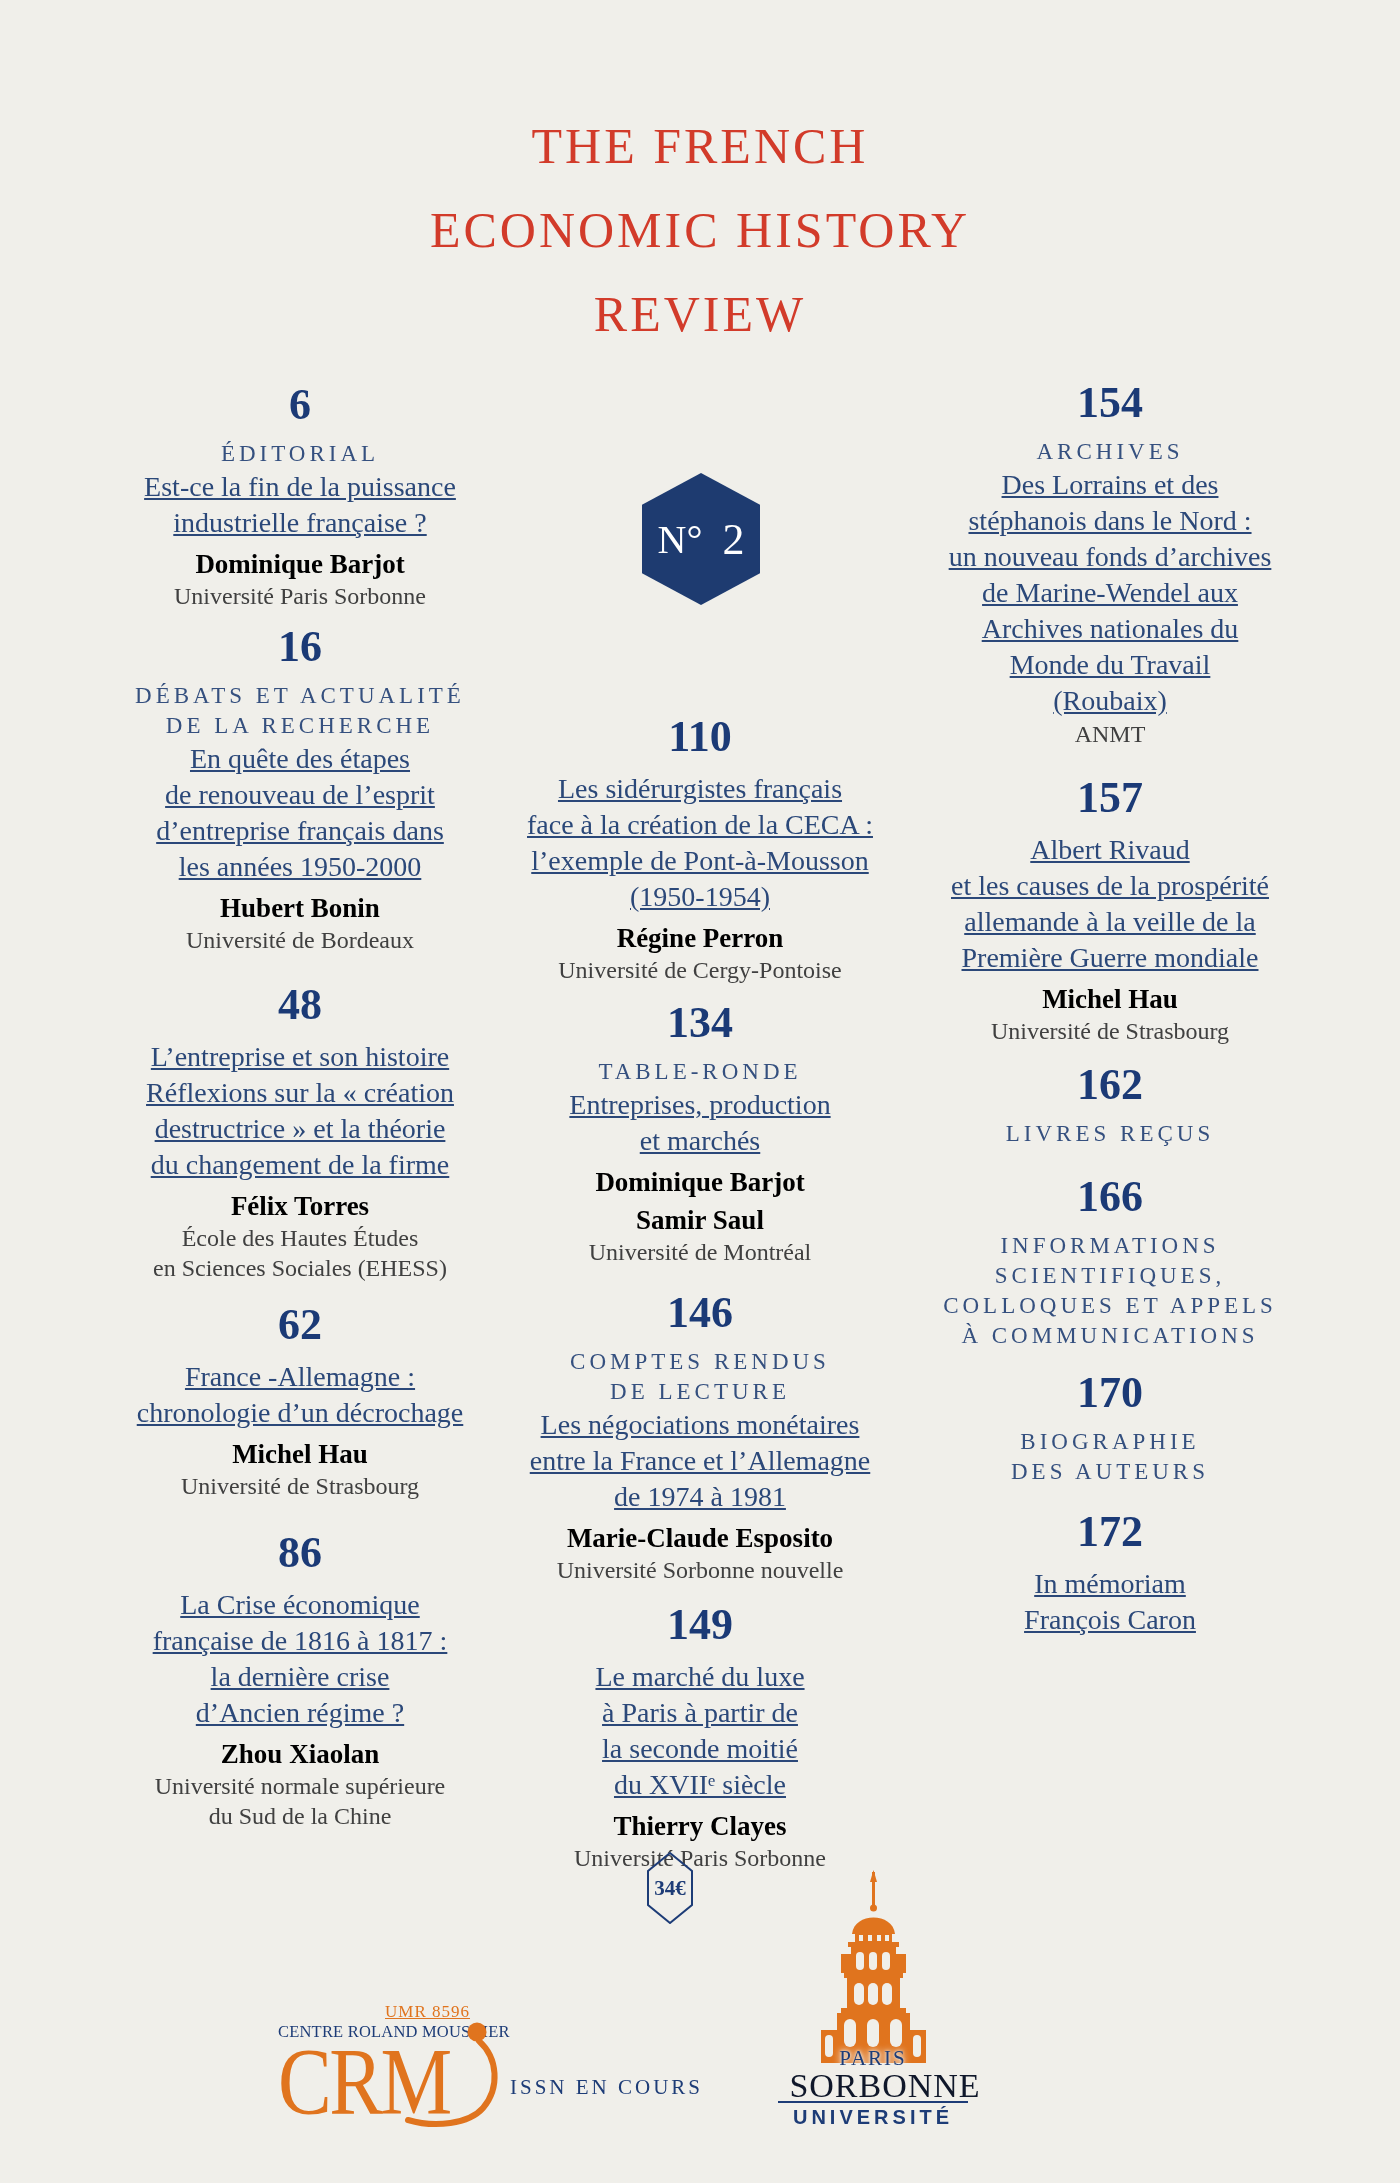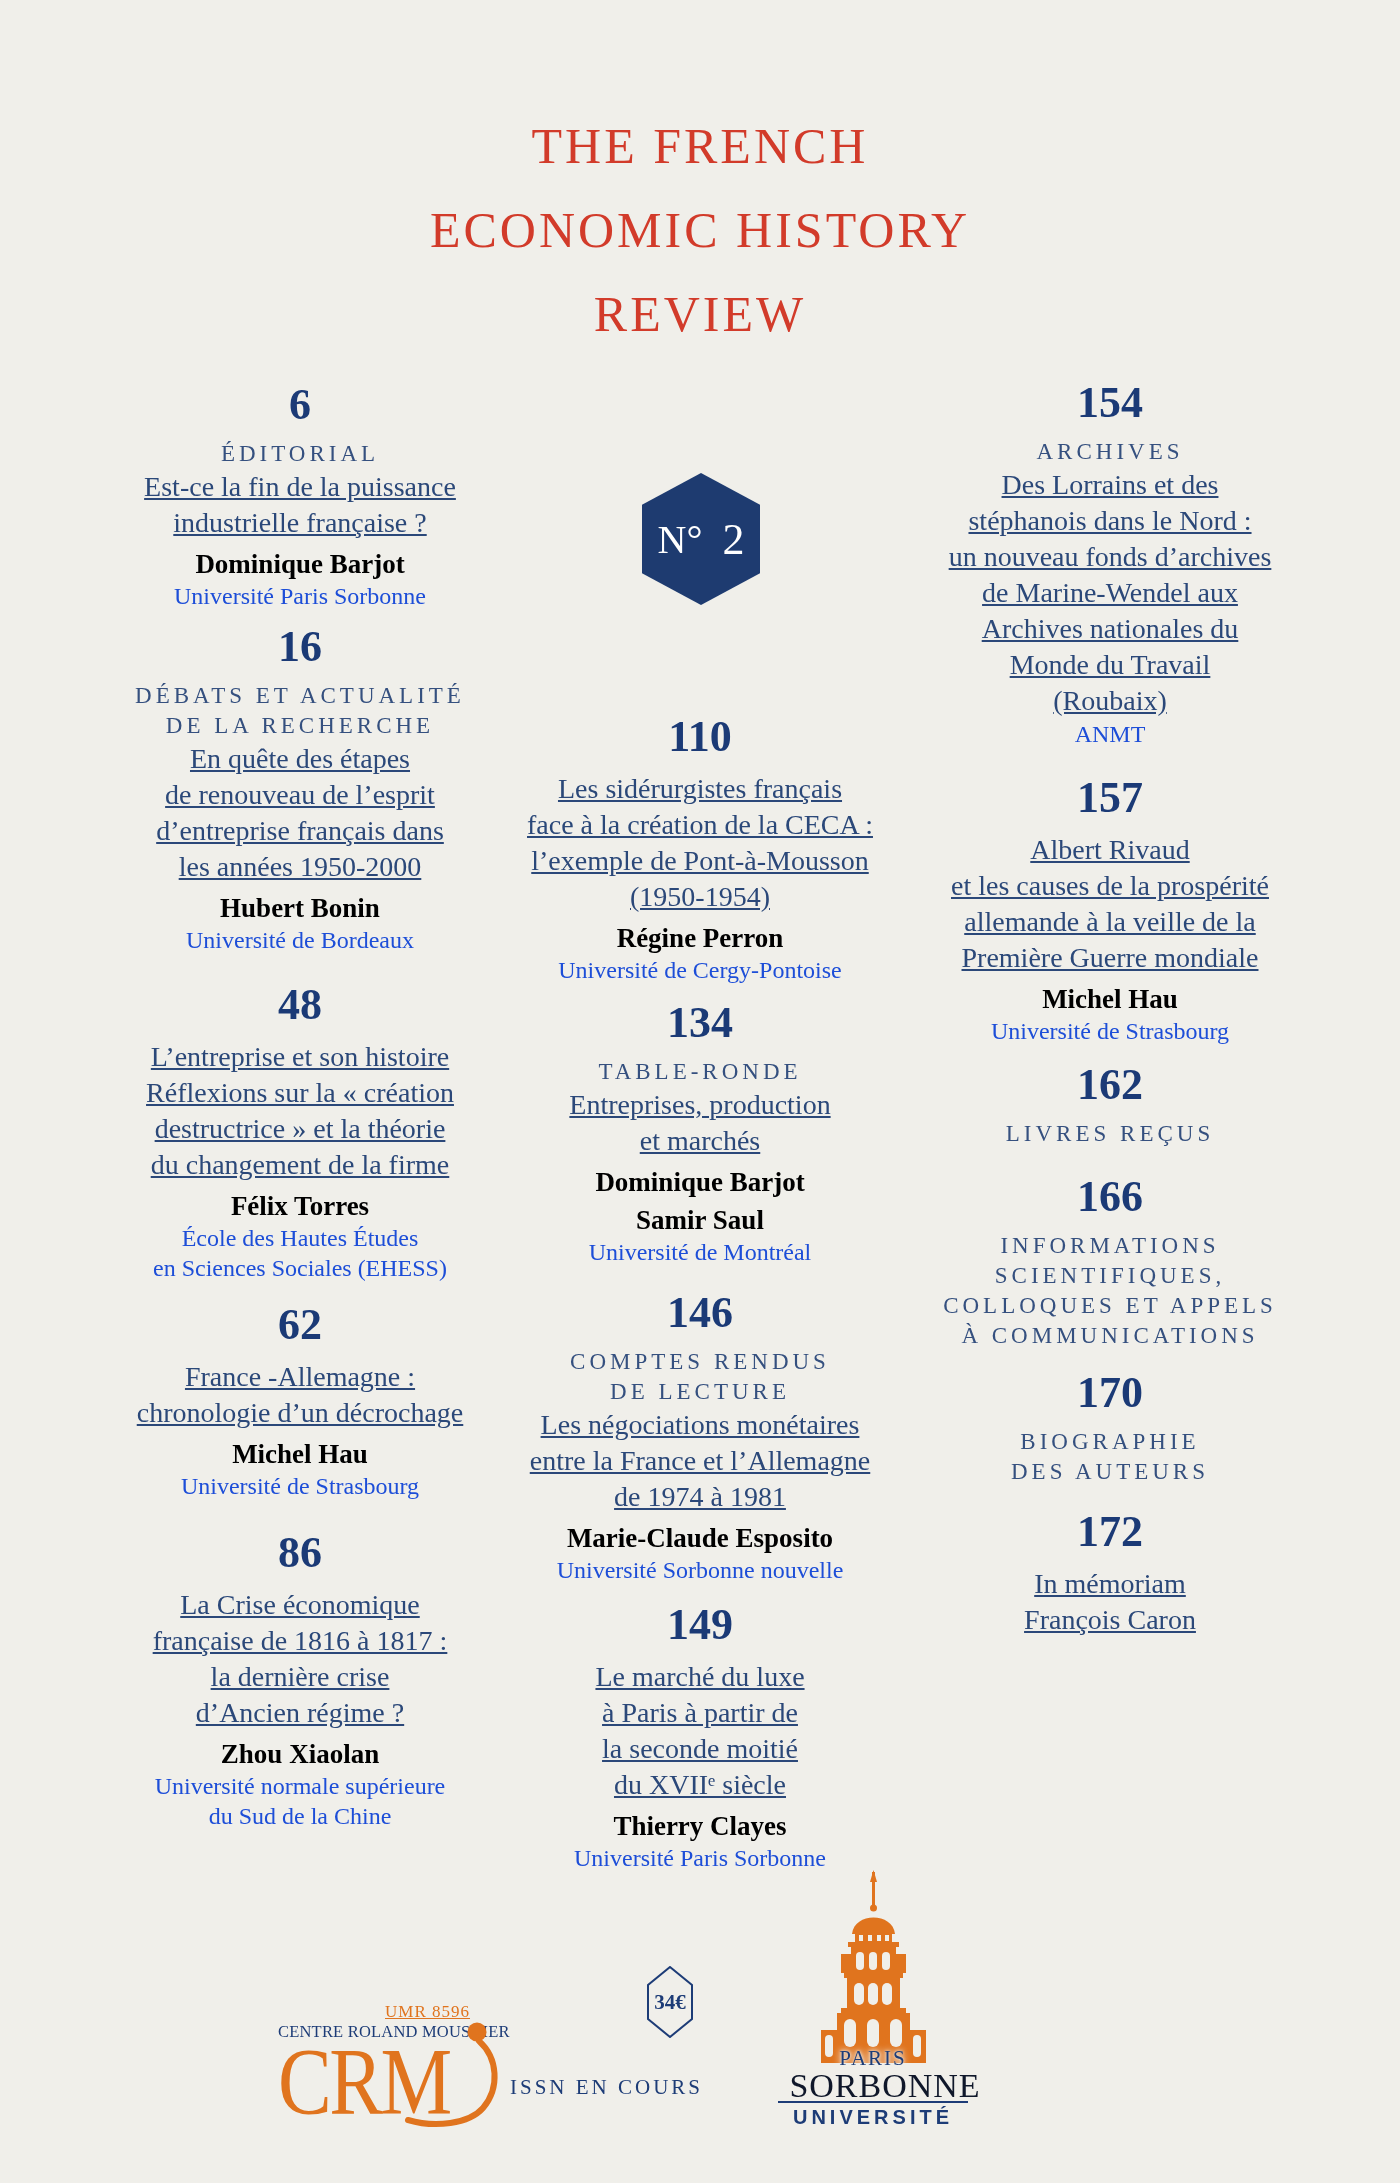--- a/index.html
+++ b/index.html
@@ -21,42 +21,42 @@
   .col{position:absolute;text-align:center;}
   .col-left{left:70px;top:377px;width:460px;}
   .col-mid{left:480px;top:709px;width:440px;}
   .col-right{left:890px;top:375px;width:440px;}
   .entry{margin:0;}
   .num{font-size:44px;line-height:56px;font-weight:bold;color:#1b3a76;margin-bottom:6px;}
   .sec{font-size:23px;line-height:30px;letter-spacing:4px;color:#35507f;white-space:nowrap;}
   .ttl{font-size:28px;line-height:36px;color:#2b4879;white-space:nowrap;text-decoration:underline;}
   .auth{font-size:27px;line-height:34px;font-weight:bold;color:#000000;margin-top:6px;white-space:nowrap;}
   .auth + .auth{margin-top:4px;}
-  .aff{font-size:24px;line-height:30px;color:#1d4ed8;white-space:nowrap;}
+  .aff{font-size:24px;line-height:30px;color:#404040;white-space:nowrap;}
   
   .hex-badge{
     position:absolute;left:642px;top:473px;width:118px;height:132px;
     background:#1e3b70;
     clip-path:polygon(50% 0%,100% 24%,100% 76%,50% 100%,0% 76%,0% 24%);
     display:flex;align-items:center;justify-content:center;gap:20px;
     color:#ffffff;
   }
   .hex-badge .no{font-size:40px;}
   .hex-badge .issue-no{font-size:44px;}
   
   .crm{position:absolute;left:278px;top:2002px;width:200px;color:#e0741e;}
   .crm-umr{font-size:17px;letter-spacing:1px;text-align:right;padding-right:8px;white-space:nowrap;text-decoration:underline;}
   .crm-name{font-size:16.5px;color:#1d3c77;text-align:right;white-space:nowrap;letter-spacing:0.2px;}
   .crm-acronym{
     font-size:96px;line-height:76px;letter-spacing:-3px;margin-top:2px;
     transform:scaleX(0.84);transform-origin:left top;white-space:nowrap;
   }
   .crm-swoosh{position:absolute;left:395px;top:2008px;}
   
-  .price-badge{position:absolute;left:647px;top:1966px;width:46px;height:72px;}
+  .price-badge{position:absolute;left:647px;top:1852px;width:46px;height:72px;}
   .price-badge svg{position:absolute;left:0;top:0;}
   .price-text{
     position:absolute;left:0;top:0;width:46px;height:72px;
     display:flex;align-items:center;justify-content:center;
     font-size:21px;font-weight:bold;color:#1d3c77;
   }
   
   .issn{
     position:absolute;left:510px;top:2075px;width:350px;
     text-align:left;font-size:21px;letter-spacing:3px;color:#1d3c77;white-space:nowrap;

